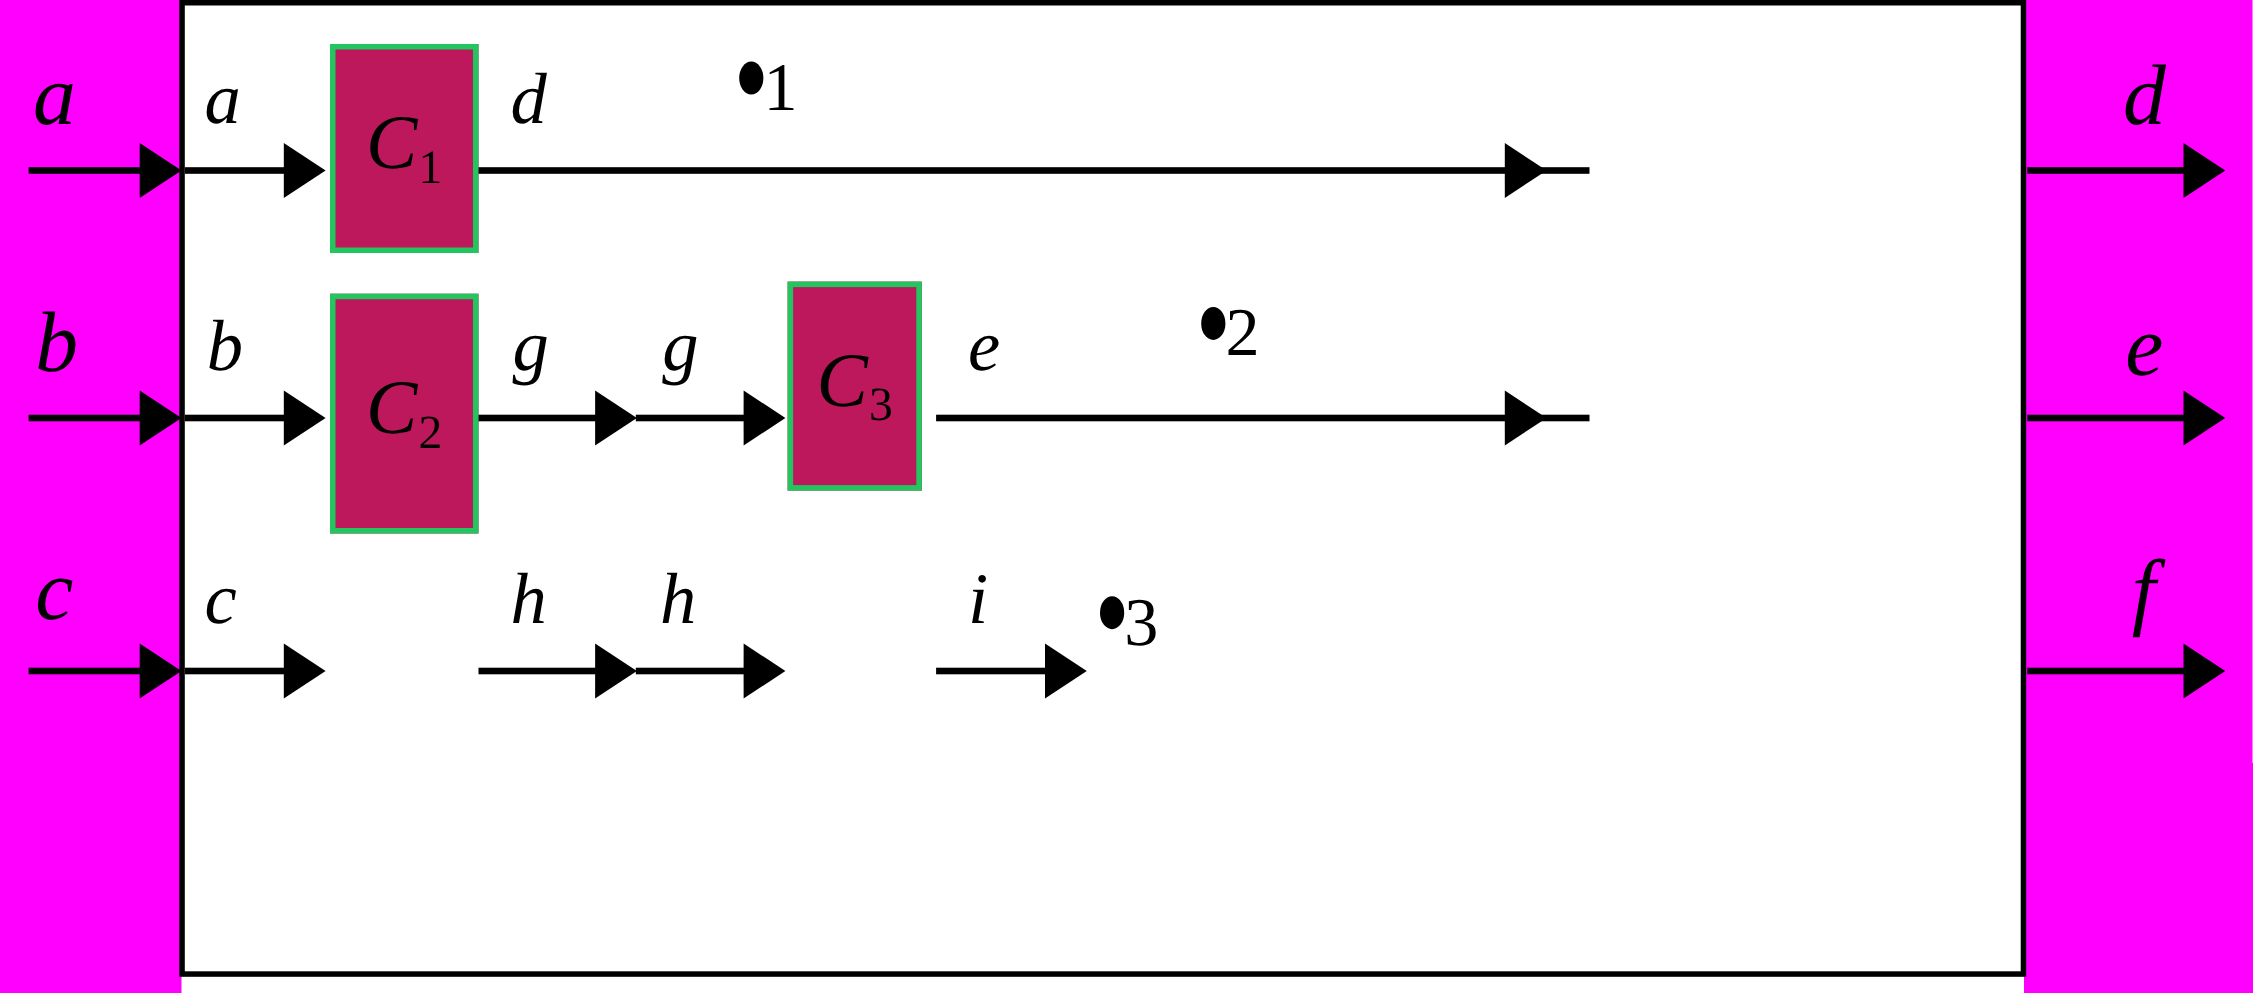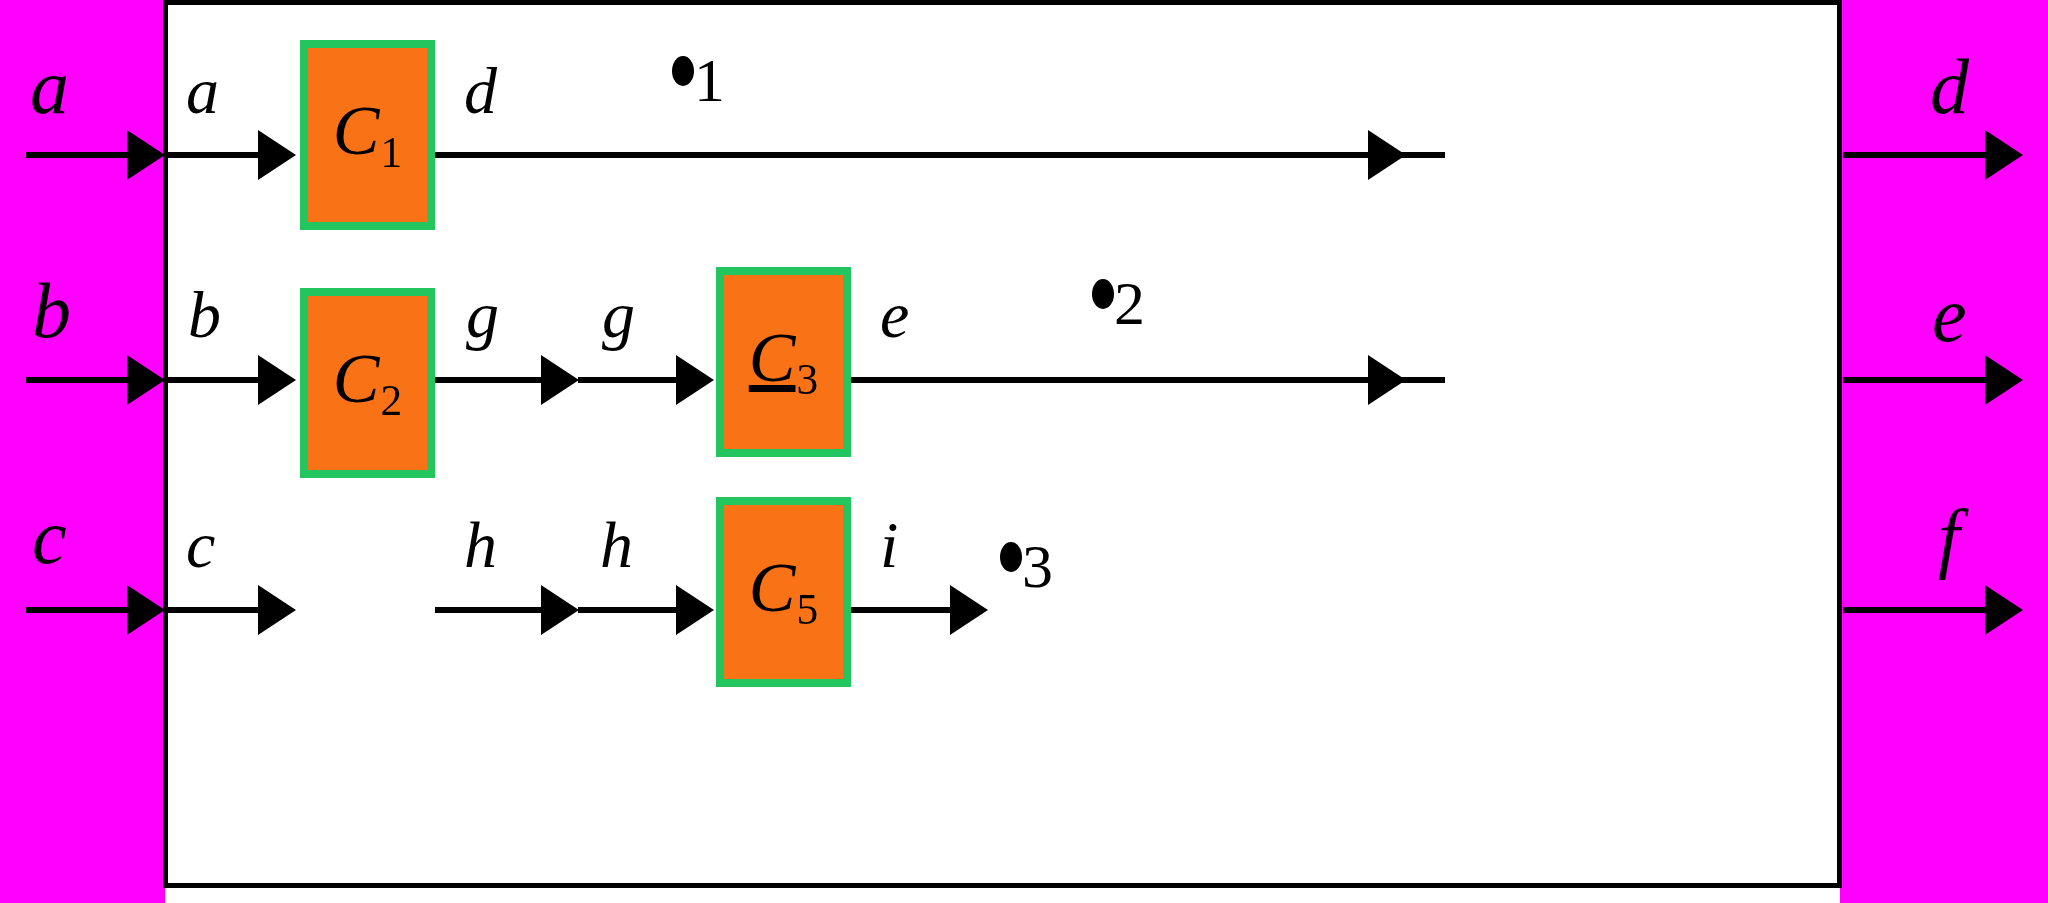--- a/index.html
+++ b/index.html
@@ -30,23 +30,23 @@
     top: 0px;
     width: 1679px;
     height: 888px;
     border: 5px solid #000000;
     box-sizing: border-box;
     background: transparent;
   }
 
   .comp-box {
     position: absolute;
-    border: 8px solid #22c55e;
+    border: 5px solid #22c55e;
     box-sizing: border-box;
-    background: #f97316;
+    background: #be185d;
     display: flex;
     align-items: center;
     justify-content: center;
   }
   .comp-label {
     font-style: italic;
     font-size: 70px;
     line-height: 1;
     color: #000000;
     white-space: nowrap;
@@ -144,33 +144,33 @@
   <div class="sig sig-env" style="left:1930px; top:48px;">d</div>
 
   <div class="wire" style="left:26px; top:377px; width:125px;"></div>
   <div class="arrowhead" style="left:127px; top:355px;"></div>
   <div class="sig sig-env" style="left:32px; top:272px;">b</div>
 
   <div class="wire" style="left:168px; top:377px; width:112px;"></div>
   <div class="arrowhead" style="left:258px; top:355px;"></div>
   <div class="sig" style="left:188px; top:282px;">b</div>
 
-  <div class="comp-box" style="left:300px; top:267px; width:135px; height:190px;margin-top:21px;">
+  <div class="comp-box" style="left:300px; top:267px; width:135px; height:218px;">
     <span class="comp-label">C<sub>2</sub></span>
   </div>
 
   <div class="wire" style="left:435px; top:377px; width:115px;"></div>
   <div class="arrowhead" style="left:541px; top:355px;"></div>
   <div class="sig" style="left:466px; top:282px;">g</div>
 
   <div class="wire" style="left:578px; top:377px; width:112px;"></div>
   <div class="arrowhead" style="left:676px; top:355px;"></div>
   <div class="sig" style="left:602px; top:282px;">g</div>
 
-  <div class="comp-box" style="left:716px; top:267px; width:135px; height:190px;text-decoration:underline;">
+  <div class="comp-box" style="left:716px; top:256px; width:122px; height:190px;">
     <span class="comp-label">C<sub>3</sub></span>
   </div>
 
   <div class="wire" style="left:851px; top:377px; width:594px;"></div>
   <div class="arrowhead" style="left:1368px; top:355px;"></div>
   <div class="sig" style="left:880px; top:282px;">e</div>
 
   <div class="marker" style="left:1092px; top:275px;">
     <span class="dot"></span>
     <span class="num">2</span>
@@ -190,23 +190,20 @@
 
 
   <div class="wire" style="left:435px; top:607px; width:115px;"></div>
   <div class="arrowhead" style="left:541px; top:585px;"></div>
   <div class="sig" style="left:464px; top:512px;">h</div>
 
   <div class="wire" style="left:578px; top:607px; width:112px;"></div>
   <div class="arrowhead" style="left:676px; top:585px;"></div>
   <div class="sig" style="left:600px; top:512px;">h</div>
 
-  <div class="comp-box" style="left:716px; top:497px; width:135px; height:190px;">
-    <span class="comp-label">C<sub>5</sub></span>
-  </div>
 
   <div class="wire" style="left:851px; top:607px; width:110px;"></div>
   <div class="arrowhead" style="left:950px; top:585px;"></div>
   <div class="sig" style="left:880px; top:512px;">i</div>
 
   <div class="marker" style="left:1000px; top:538px;">
     <span class="dot"></span>
     <span class="num">3</span>
   </div>
 

